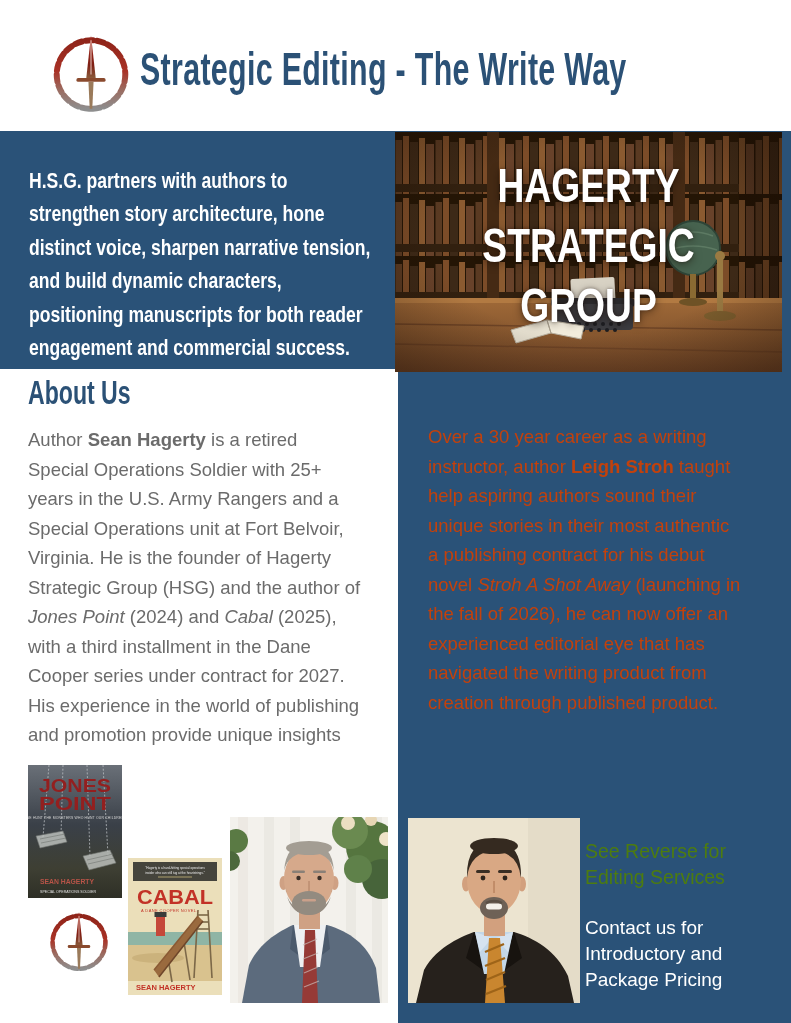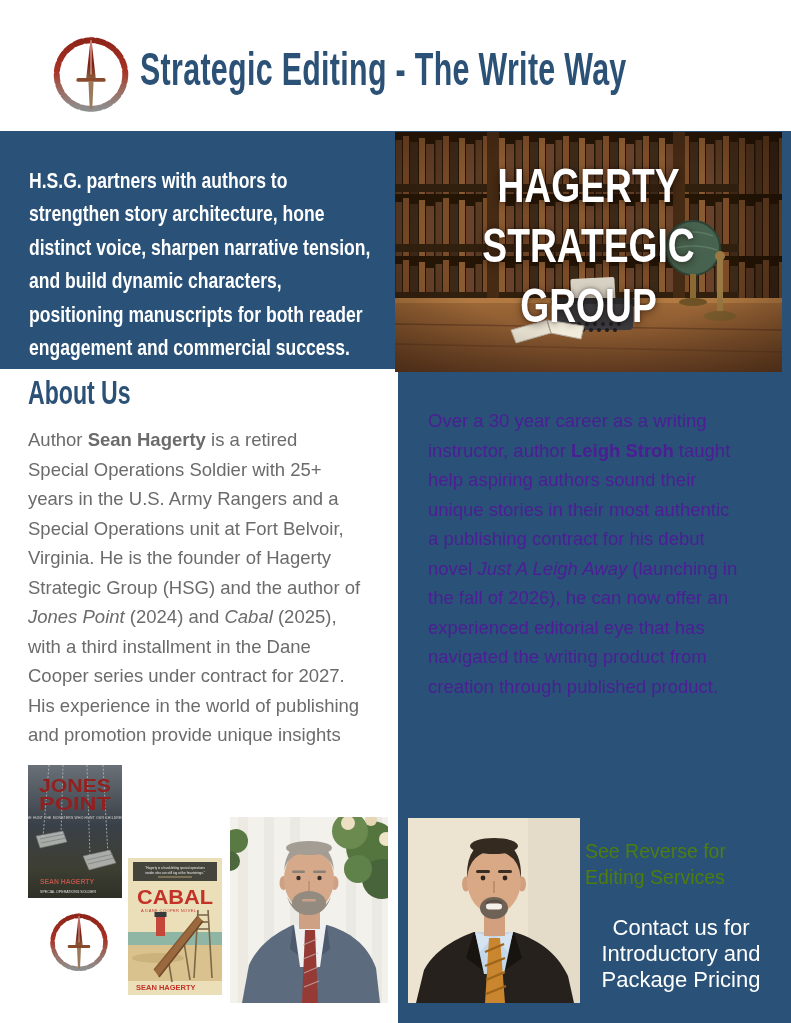--- a/index.html
+++ b/index.html
@@ -30,33 +30,33 @@
   .right-panel{position:absolute;left:398px;top:372px;width:393px;height:651px;
                background:var(--navy,#2a5278);}
   .about-heading{position:absolute;left:28px;top:374px;font-size:33px;font-weight:bold;
                  color:var(--heading-blue,#2b5176);white-space:nowrap;
                  transform:scaleX(0.7);transform-origin:left top;}
   .bio{position:absolute;font-size:18.5px;line-height:29.5px;}
   .bio .line{white-space:nowrap;}
   .bio .b{font-weight:bold;}
   .bio .i{font-style:italic;}
   .sean-bio{left:28px;top:425px;width:368px;color:var(--body-gray,#6b6b6b);}
-  .leigh-bio{left:428px;top:406px;width:348px;color:#4c1d95;}
+  .leigh-bio{left:428px;top:422px;width:348px;color:#c2410c;}
 
   
   .jones-cover{position:absolute;left:28px;top:765px;width:94px;height:133px;}
   .small-logo{position:absolute;left:44px;top:908px;width:70px;height:74px;}
   .cabal-cover{position:absolute;left:128px;top:858px;width:94px;height:137px;}
   .sean-photo{position:absolute;left:230px;top:817px;width:158px;height:186px;}
   .leigh-photo{position:absolute;left:408px;top:818px;width:172px;height:185px;}
 
   .reverse-note{position:absolute;left:585px;top:838px;width:192px;text-align:left;
                 color:#4d7c0f;font-size:19.5px;line-height:26px;white-space:pre-line;}
-  .contact-note{position:absolute;left:585px;top:915px;width:192px;text-align:center;
-                color:#fff;font-size:22px;line-height:26px;white-space:pre-line;}
+  .contact-note{position:absolute;left:585px;top:915px;width:192px;text-align:left;
+                color:#fff;font-size:19px;line-height:26px;white-space:pre-line;}
 </style>
 </head>
 <body>
 
 <div class="page">
 
   <div class="logo-box">
     <svg viewBox="0 0 100 112" width="94" height="96" aria-hidden="true">
       <defs>
         <linearGradient id="chainGrad" x1="0" y1="0" x2="0" y2="1">
@@ -184,21 +184,21 @@
       <div class="line"><span>Cooper series under contract for 2027.</span></div>
       <div class="line"><span>His experience in the world of publishing</span></div>
       <div class="line"><span>and promotion provide unique insights</span></div>
     </div>
   <div class="bio leigh-bio">
       <div class="line"><span>Over a 30 year career as a writing</span></div>
       <div class="line"><span>instructor, author </span><span class="b">Leigh Stroh</span><span> taught</span></div>
       <div class="line"><span>help aspiring authors sound their</span></div>
       <div class="line"><span>unique stories in their most authentic</span></div>
       <div class="line"><span>a publishing contract for his debut</span></div>
-      <div class="line"><span>novel </span><span class="i">Just A Leigh Away</span><span> (launching in</span></div>
+      <div class="line"><span>novel </span><span class="i">Stroh A Shot Away</span><span> (launching in</span></div>
       <div class="line"><span>the fall of 2026), he can now offer an</span></div>
       <div class="line"><span>experienced editorial eye that has</span></div>
       <div class="line"><span>navigated the writing product from</span></div>
       <div class="line"><span>creation through published product.</span></div>
     </div>
 
   <svg class="jones-cover" viewBox="0 0 94 133" aria-hidden="true">
     <defs>
       <linearGradient id="jbg" x1="0" y1="0" x2="0" y2="1">
         <stop offset="0%" stop-color="#6a7078"></stop>

